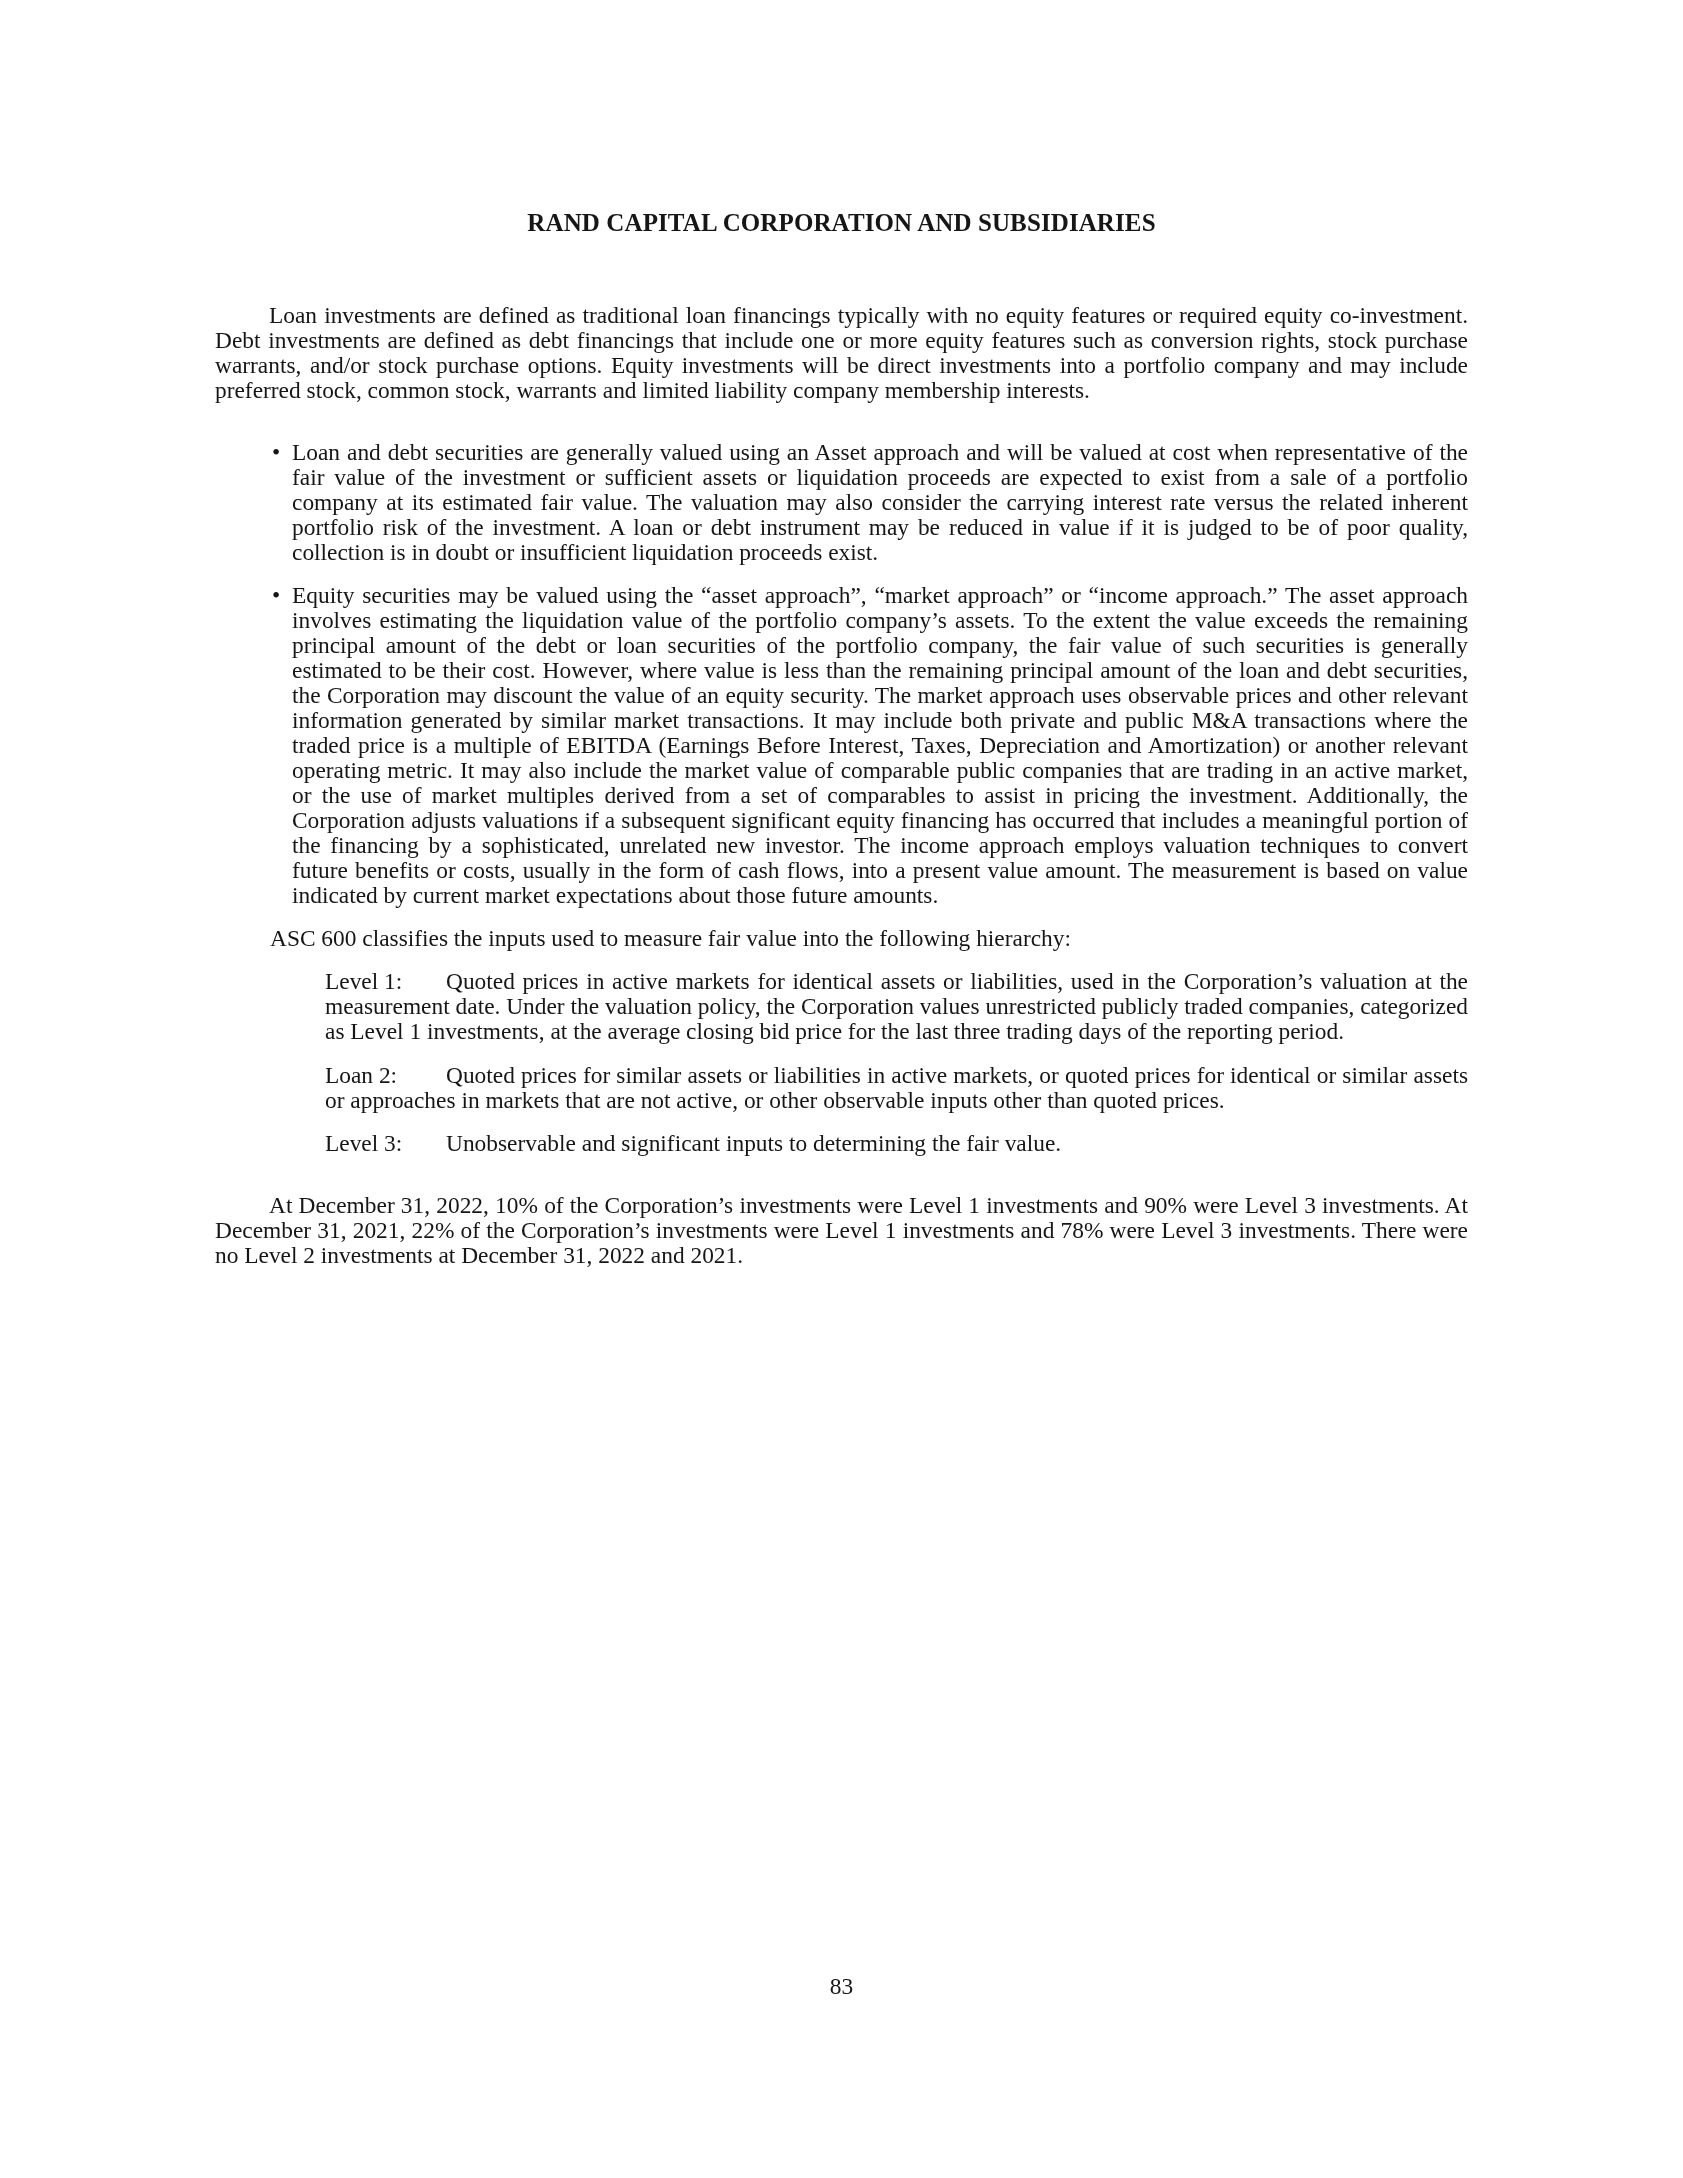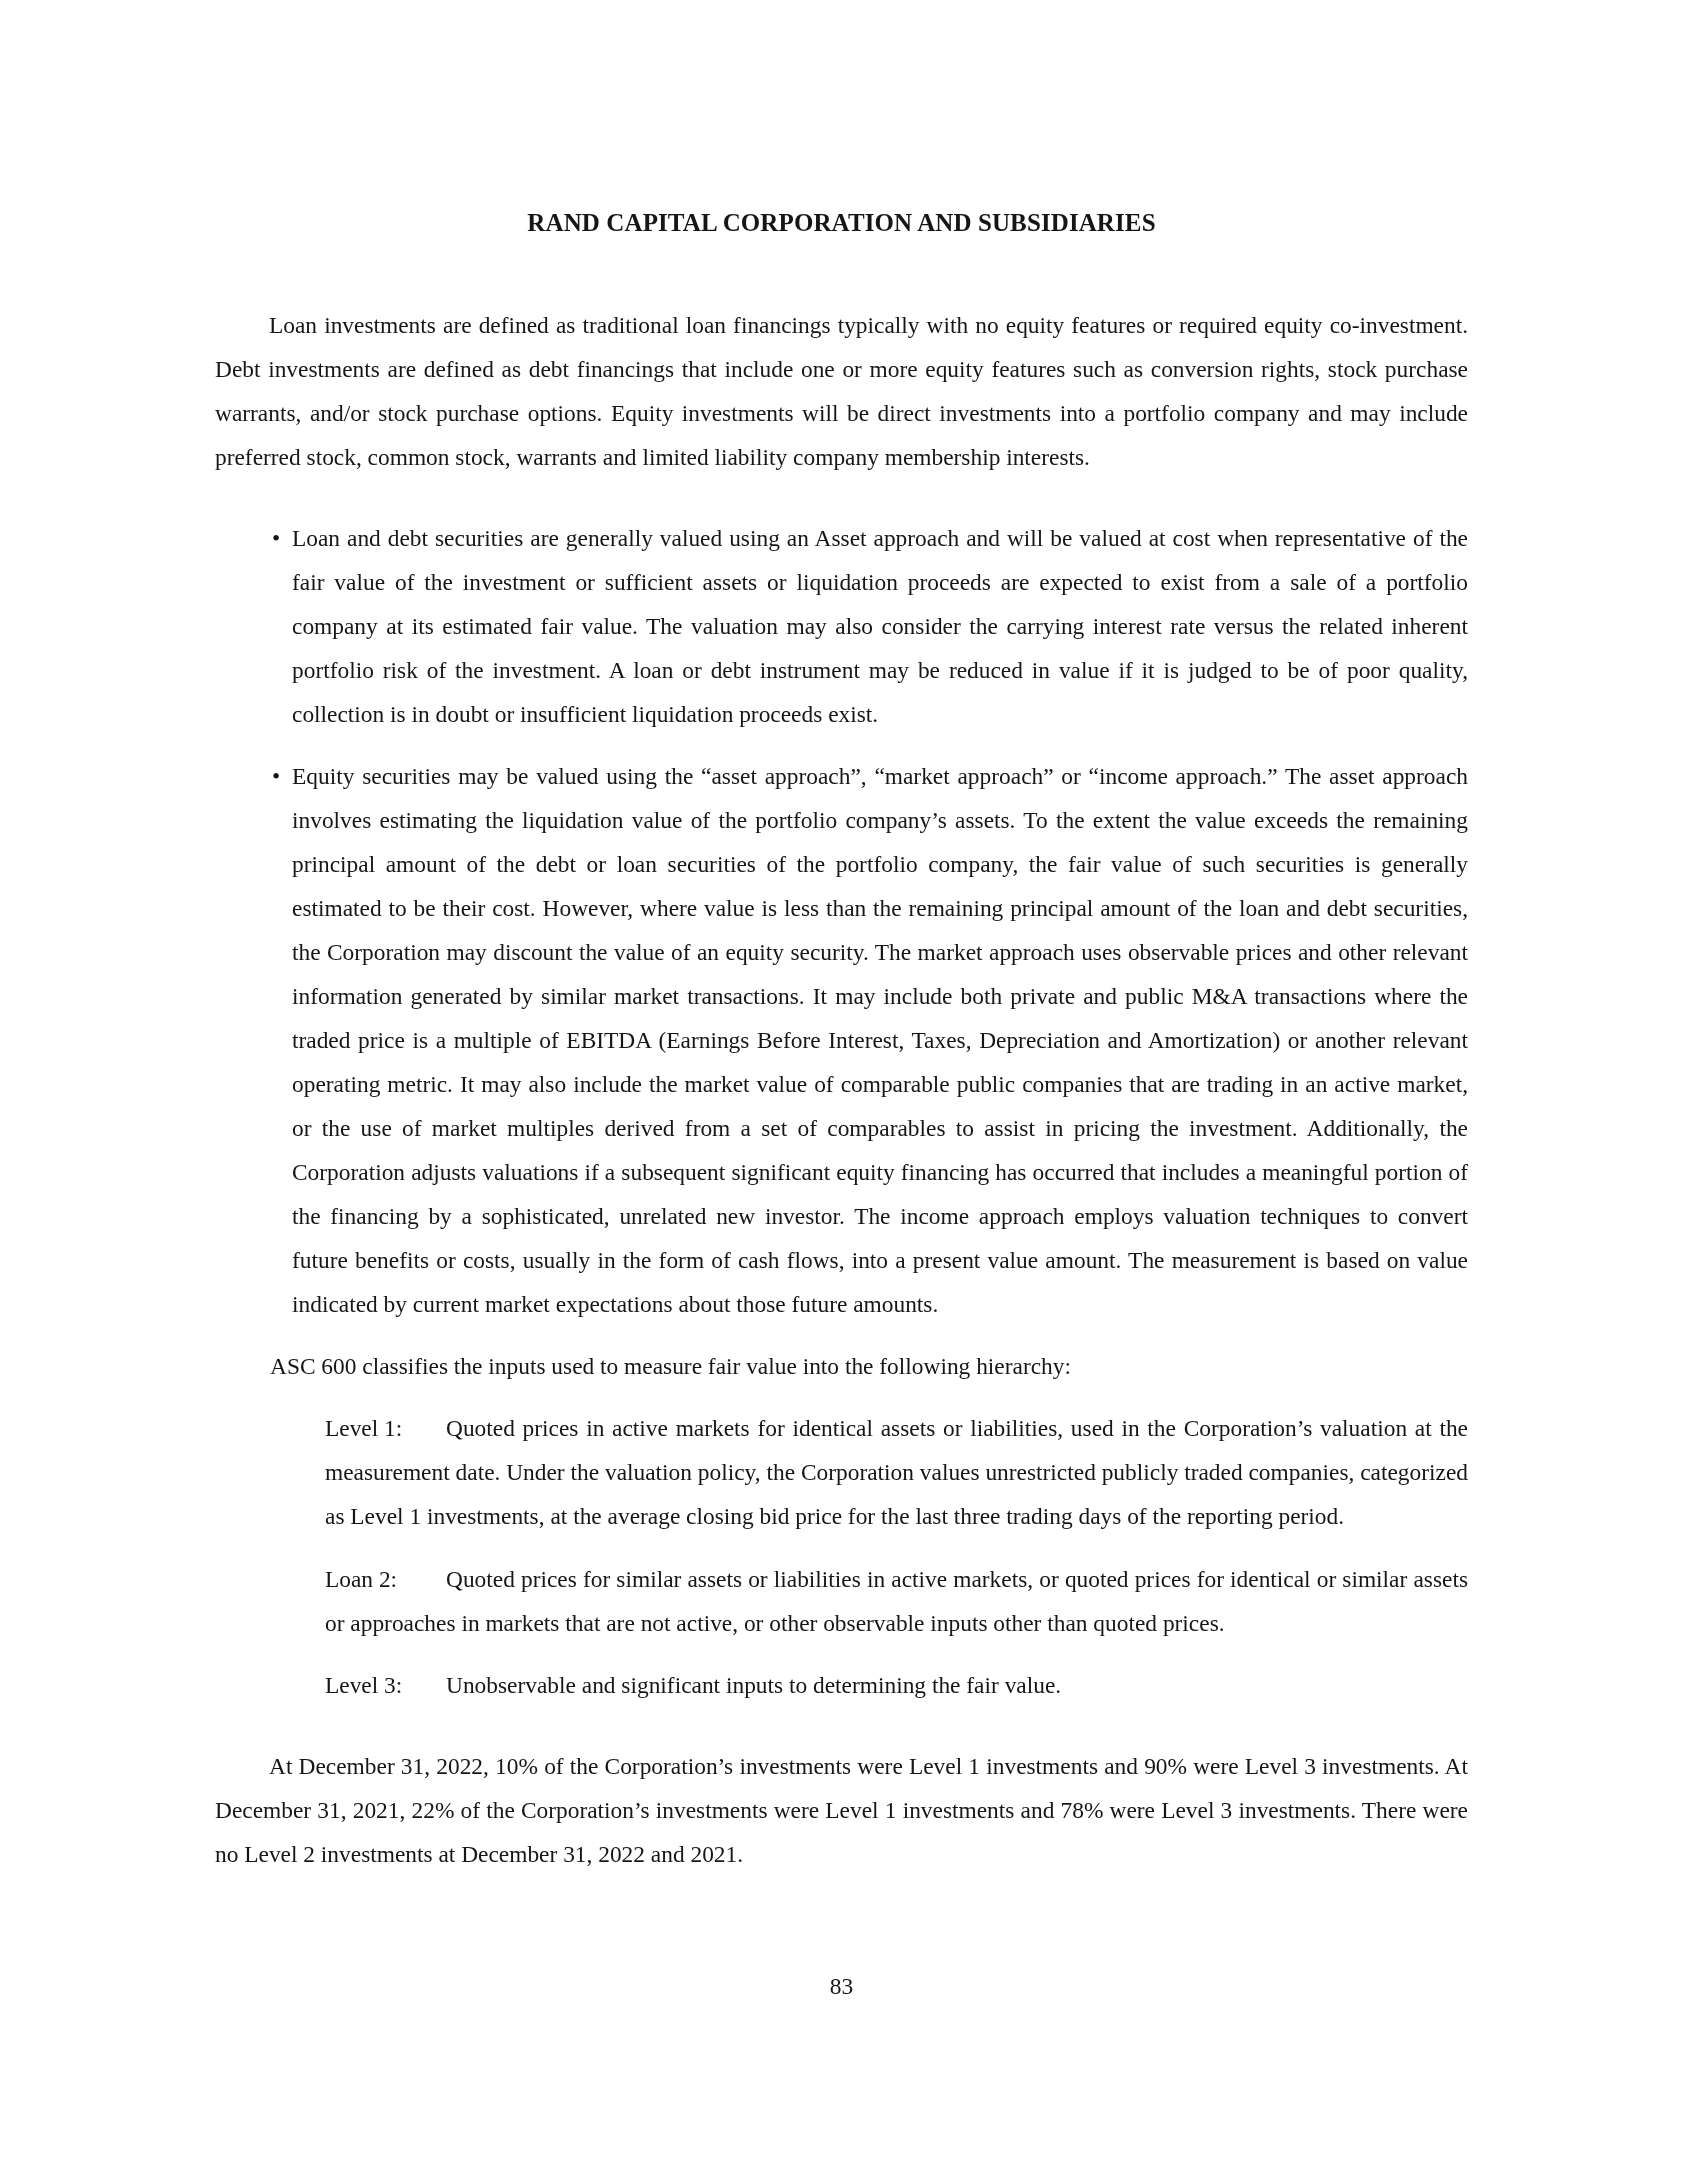--- a/index.html
+++ b/index.html
@@ -35,21 +35,21 @@
   }
   .title.t1 { top: 187px; margin-top: 19px; }
   .title.t2 { top: 237px; }
 
   .body-text {
     position: absolute;
     left: 0;
     top: 303px;
     width: 1253px;
     font-size: 23.4px;
-    line-height: 44px;
+    line-height: 25px;
   }
   p {
     margin: 0;
     text-align: justify;
   }
   .para {
     text-indent: 54px;
   }
   .gap { height: 18.3px; }
   .bullets {

